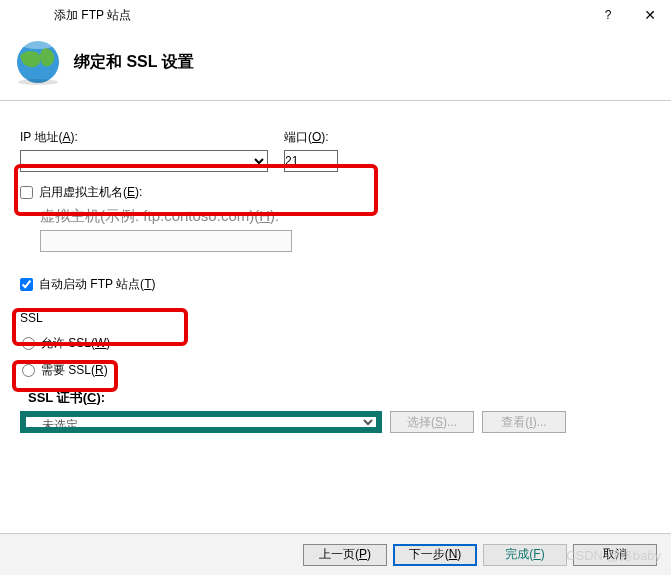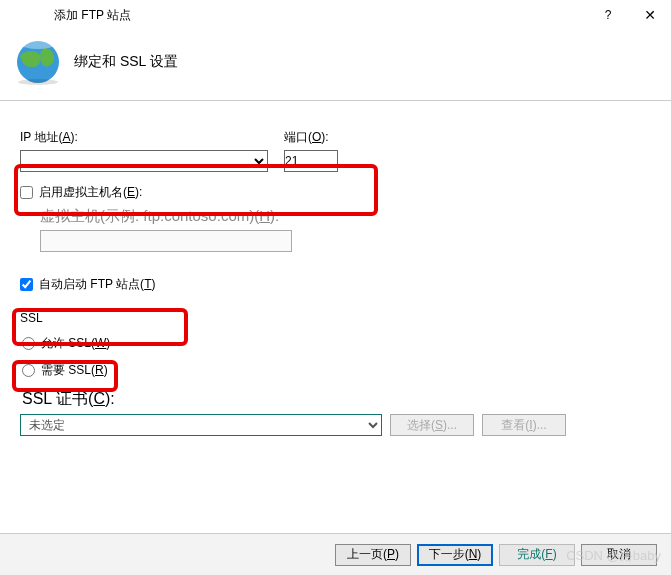--- a/index.html
+++ b/index.html
@@ -5,21 +5,21 @@
   * { box-sizing: border-box; margin: 0; padding: 0; font-family: "Microsoft YaHei", "Segoe UI", sans-serif; }
   body { background: #fff; width: 671px; height: 575px; overflow: hidden; position: relative; font-size: 12px; }
   
   .titlebar { height: 30px; display: flex; align-items: center; padding-left: 8px; margin-left: 46px; }
   .titlebar .title { flex: 1; font-size: 12px; }
   .titlebar .btn { width: 42px; height: 30px; display: flex; align-items: center; justify-content: center; font-size: 12px; }
   .titlebar .btn.close { font-size: 14px; }
   
   .header { display: flex; align-items: center; padding: 8px 14px 14px; border-bottom: 1px solid #ccc; }
   .header .globe { width: 48px; height: 48px; margin-right: 12px; }
-  .header h1 { font-weight: normal; font-size: 14px; }
+  .header h1 { font-weight: bold; font-size: 16px; }
   
   .content { padding: 28px 20px 6px 20px; }
   
   .group { margin-bottom: 18px; position: relative; }
   .group-label { font-size: 12px; margin-bottom: 6px; }
   
   .ip-row { display: flex; gap: 16px; align-items: flex-end; }
   .ip-col label, .port-col label { display: block; font-size: 12px; margin-bottom: 4px; }
   .ip-col select { width: 248px; height: 22px; border: 1px solid #666; font-size: 12px; padding-left: 4px; background: #fff; }
   .port-col input { width: 54px; height: 22px; border: 1px solid #666; font-size: 12px; }
@@ -30,27 +30,27 @@
   .vhost-col { margin-left: 20px; }
   .vhost-col label { color: #888; font-size: 15px; display: block; margin-bottom: 4px; }
   .vhost-col input { width: 252px; height: 22px; border: 1px solid #aaa; background: #fafafa; }
   
   .auto-start { margin-top: 24px; margin-bottom: 18px; }
   
   .ssl-group .group-label { margin-bottom: 10px; }
   .radio-row { display: flex; align-items: center; gap: 6px; margin-bottom: 10px; margin-left: 2px; }
   .radio-row input[type=radio] { width: 13px; height: 13px; }
   
-  .cert-label { display: block; margin: 4px 0 4px 2px; font-size: 16px; }
+  .cert-label { display: block; margin: 4px 0 4px 8px; font-size: 13px; font-weight: bold; }
   .cert-row { display: flex; align-items: center; gap: 8px; }
-  .cert-row select { width: 362px; height: 22px; border: 1px solid #0f766e; font-size: 12px; color: #555; padding-left: 4px; background: #fff; }
+  .cert-row select { width: 362px; height: 22px; border: 6px solid #0f766e; font-size: 12px; color: #555; padding-left: 12px; background: #fff; }
   .cert-row button { width: 84px; height: 22px; border: 1px solid #aaa; background: #eee; color: #aaa; font-size: 12px; cursor: default; }
   
   .footer { position: absolute; bottom: 0; left: 0; right: 0; height: 42px; border-top: 1px solid #ccc; display: flex; align-items: center; justify-content: flex-end; padding-right: 14px; gap: 6px; background: #f3f3f3; }
-  .footer button { width: 76px; height: 22px; font-size: 12px; border: 1px solid #888; background: #e7e7e7; }
+  .footer button { width: 84px; height: 22px; font-size: 12px; border: 1px solid #888; background: #e7e7e7; }
   .footer button.primary { border: 2px solid #0066cc; background: #e7e7e7; }
   .footer button.disabled { color: #0f766e; border-color: #bbb; }
 
   .hl { position: absolute; border: 4px solid #e60000; border-radius: 6px; pointer-events: none; }
   .hl1 { left: 14px; top: 164px; width: 364px; height: 52px; }
   .hl2 { left: 12px; top: 308px; width: 176px; height: 38px; }
   .hl3 { left: 12px; top: 360px; width: 106px; height: 32px; }
   
   .watermark { position: absolute; right: 10px; bottom: 10px; color: #c8c8c8; font-size: 13px; opacity: .7; pointer-events:none;}
 

